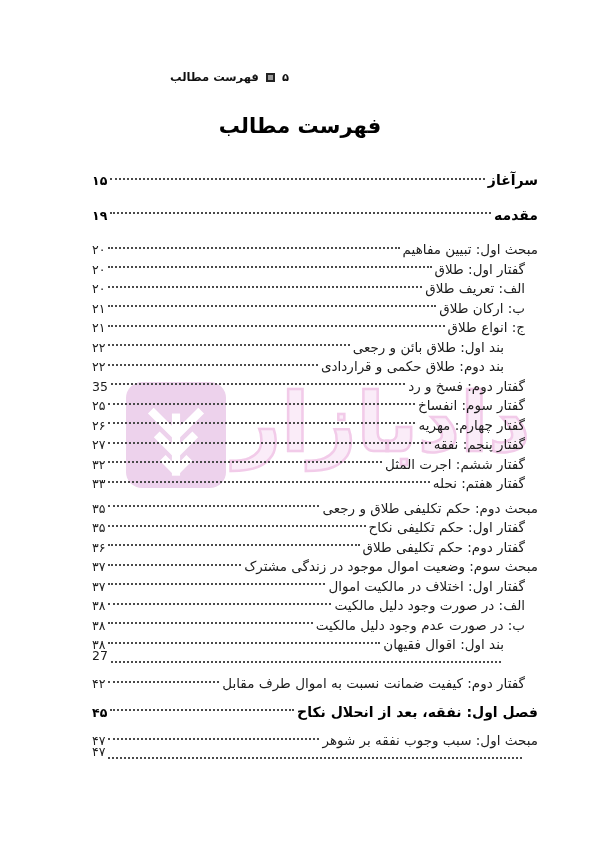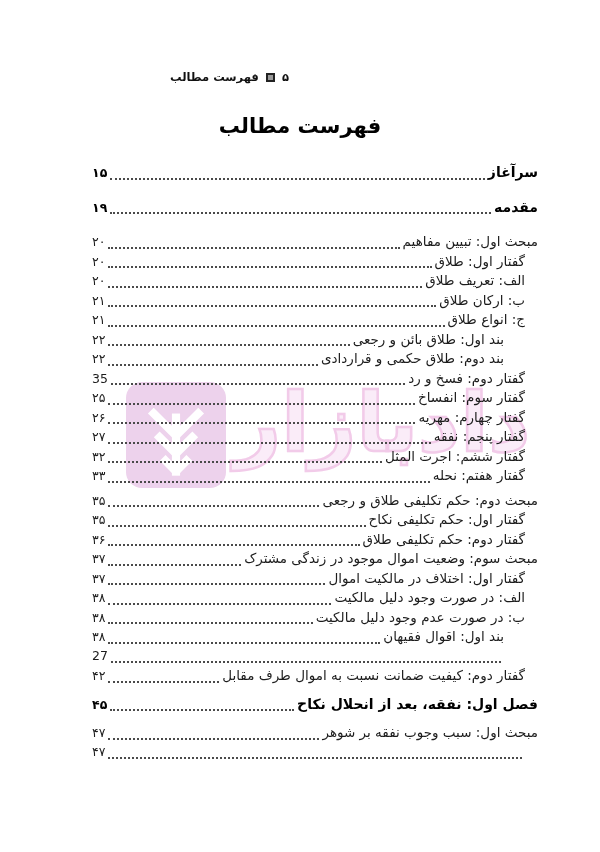--- a/index.html
+++ b/index.html
@@ -50,21 +50,21 @@
   .toc{
     position:relative;z-index:1;
     margin-top:26px;
     padding:0 62px 0 92px;
     direction:rtl;
   }
   .toc-row{
     display:flex;flex-direction:row;align-items:baseline;
     height:19.5px;font-size:13.5px;color:#1c1c1c;
   }
-  .toc-row .entry-title{white-space:nowrap;flex:none;}
+  .toc-row .entry-title{white-space:nowrap;flex:none;margin-top:8px;}
   .toc-row .leader{
     flex:1 1 auto;align-self:flex-end;
     border-bottom:2px dotted #4a4a4a;
     margin:0 3px 4px 3px;min-width:8px;
   }
   .toc-row .entry-page{
     flex:none;font-size:12.5px;white-space:nowrap;
   }
   .toc-row.bold{font-weight:bold;font-size:14px;color:#000;}
   .toc-row.bold .entry-page{font-weight:bold;text-align:right;}

